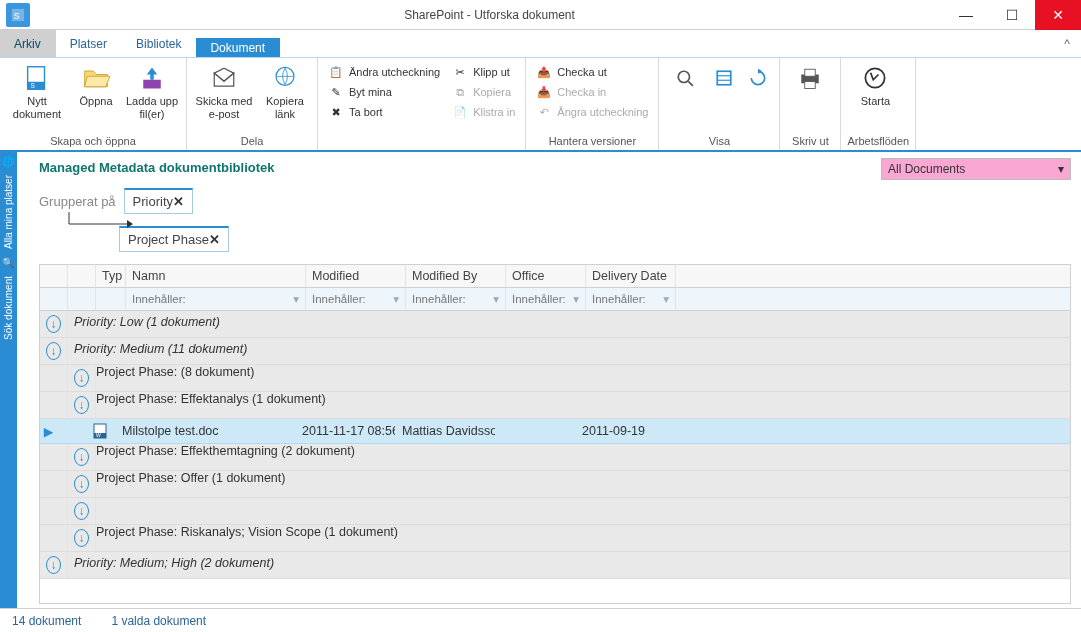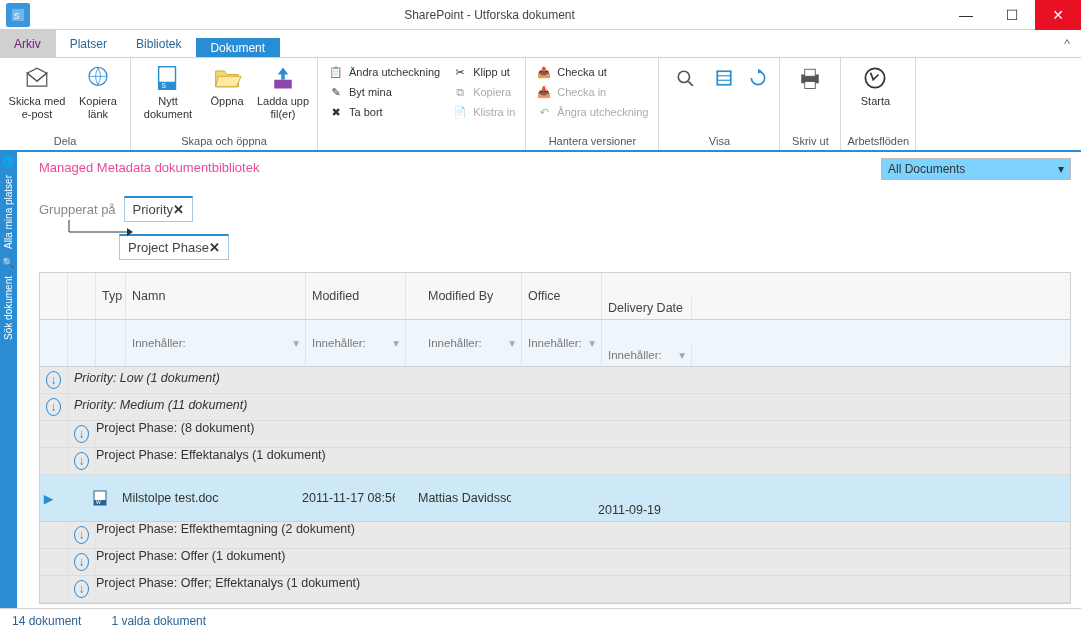--- a/index.html
+++ b/index.html
@@ -8,21 +8,21 @@
   
   .titlebar { height: 30px; background: #fff; display: flex; align-items: center; border-bottom: 1px solid #d0d0d0; }
   .titlebar .app-icon { width: 24px; height: 24px; margin: 0 6px; background: #3a96dd; display:flex; align-items:center; justify-content:center; color:#fff; font-size:11px; border-radius:2px;}
   .titlebar .title { flex: 1; text-align: center; color: #444; font-size: 12px; }
   .titlebar .winbtn { width: 46px; height: 30px; display: flex; align-items: center; justify-content: center; font-size: 14px; }
   .titlebar .winbtn.close { background: #e81123; color: #fff; }
   
   
   .tabs-row { height: 28px; background: #fff; display: flex; align-items: stretch; border-bottom: 1px solid #b7d7ef;}
   .tab { padding: 0 14px; display: flex; align-items: center; font-size: 12px; cursor: pointer; border-right: 1px solid transparent;}
-  .tab.arkiv { background: #d0d0d0; color: #701a75; }
+  .tab.arkiv { background: #d0d0d0; color: #0c4a6e; }
   .tab.normal { color: #2a6496; }
   .tab.active { background: #2a8dd4; color: #fff; margin-top: 8px; }
   .tabs-row .spacer { flex:1; }
   .tabs-row .caret-up { width:28px; display:flex; align-items:center; justify-content:center; color:#666; }
   
   
   .ribbon { height: 94px; display: flex; border-bottom: 2px solid #2a8dd4; }
   .rgroup { border-right: 1px solid #d9d9d9; padding: 3px 6px 0 6px; display: flex; flex-direction: column; }
   .rgroup .body { flex: 1; display: flex; align-items: flex-start; gap: 4px; }
   .rgroup .label { text-align: center; font-size: 11px; color: #555; padding: 2px 0 3px 0; }
@@ -31,40 +31,40 @@
   .smalllist { display: flex; flex-direction: column; gap: 2px; padding-top:2px;}
   .smallbtn { display: flex; align-items: center; gap: 5px; font-size: 11px; color: #333; padding: 1px 4px; white-space:nowrap;}
   .smallbtn.disabled { color: #aaa; }
   .ico16 { width:16px; height:16px; display:inline-flex; align-items:center; justify-content:center; }
   
   
   .main { display: flex; height: calc(632px - 30px - 28px - 94px - 24px); }
   .sidebar { width: 17px; background: #2a8dd4; color:#fff; display:flex; flex-direction:column; align-items:center; gap:4px; padding-top:4px; font-size:10px;}
   .sidebar .vtext { writing-mode: vertical-rl; transform: rotate(180deg); padding:4px 0; }
   .content { flex:1; padding: 8px 10px 4px 22px; overflow:hidden; display:flex; flex-direction:column; }
-  .lib-title { color:#ec4899; font-weight:400; font-size:13px; margin-bottom:21px; }
+  .lib-title { color:#0f766e; font-weight:700; font-size:13px; margin-bottom:13px; }
   .group-row { display:flex; align-items:center; gap:8px; margin-bottom:8px;}
   .group-row .lbl { color:#888; font-size:13px; }
   .chip { border:1px solid #a9c9e2; border-top:2px solid #2a8dd4; padding:4px 8px; display:flex; align-items:center; gap:0; font-size:13px; color:#444; background:#fff;}
   .chip .x { color:#333; font-weight:bold; }
   .chip-offset { margin-left: 80px; margin-top: 4px; position:relative;}
-  .viewsel { position:absolute; right:10px; top:6px; width:190px; height:22px; border:1px solid #bcbcbc; background:#7dd3fc; display:flex; align-items:center; padding:0 6px; font-size:12px; color:#333; justify-content:space-between;}
+  .viewsel { position:absolute; right:10px; top:6px; width:190px; height:22px; border:1px solid #bcbcbc; background:#f9a8d4; display:flex; align-items:center; padding:0 6px; font-size:12px; color:#333; justify-content:space-between;}
   
   
   .grid { border:1px solid #d0d0d0; margin-top:12px; flex:1; display:flex; flex-direction:column; overflow:hidden; font-size:12.5px;}
   .ghead, .gfilter, .grow { display:flex; align-items:stretch; }
   .gcell { border-right:1px solid #e4e4e4; padding:4px 6px; display:flex; align-items:center; overflow:hidden; white-space:nowrap;}
   .c-exp { width:28px; justify-content:center; }
   .c-indent { width:28px; justify-content:center; }
   .c-typ { width:30px; }
   .c-namn { width:180px; }
   .c-mod { width:100px;}
-  .c-modby { width:100px;margin-left:16px;}
+  .c-modby { width:100px;}
   .c-office { width:80px;}
-  .c-deliv { width:90px;margin-top:24px;}
+  .c-deliv { width:90px;}
   .ghead { background:#f7f7f7; color:#444; border-bottom:1px solid #d0d0d0; }
   .ghead .gcell { font-size:12.5px; }
   .gfilter { background:#eef5fb; border-bottom:1px solid #d0d0d0; color:#777; font-size:11.5px;}
   .gfilter .filter-ico { margin-left:auto; color:#9ab; }
   .gbody { flex:1; overflow:auto; }
   .grow.group { background:#e9e9e9; border-bottom:1px solid #dcdcdc;}
   .grow.group .text { padding:4px 6px; color:#333;font-style:italic; }
   .grow.sub { background:#e9e9e9; border-bottom:1px solid #dcdcdc;}
   .grow.data { background:#cde8f6; border-bottom:1px solid #b7d7ef;}
   .grow.data .gcell { border-right:1px solid transparent;}
@@ -100,44 +100,20 @@
   <div class="spacer"></div>
   <div class="caret-up">^</div>
 </div>
 
 <div class="ribbon">
 
   <div class="rgroup">
     <div class="body">
       <div class="bigbtn">
         <span class="ico">
-          <svg width="30" height="26" viewBox="0 0 32 32">
-              <path d="M4 10 L16 20 L28 10 L28 26 L4 26 Z" fill="none" stroke="#555" stroke-width="1.5"></path>
-              <path d="M4 10 L16 20 L28 10 L16 4 Z" fill="none" stroke="#555" stroke-width="1.5"></path>
-            </svg>
-        </span>
-        <span>Skicka med e-post</span>
-      </div>
-      <div class="bigbtn" style="width:52px;">
-        <span class="ico">
-          <svg width="30" height="26" viewBox="0 0 32 32">
-              <circle cx="16" cy="14" r="11" fill="none" stroke="#2a8dd4" stroke-width="1.5"></circle>
-              <path d="M6 14 L26 14 M16 4 Q22 14 16 24 M16 4 Q10 14 16 24" fill="none" stroke="#2a8dd4"></path>
-            </svg>
-        </span>
-        <span>Kopiera länk</span>
-      </div>
-    </div>
-    <div class="label">Dela</div>
-  </div>
-
-  <div class="rgroup">
-    <div class="body">
-      <div class="bigbtn">
-        <span class="ico">
           <svg width="30" height="30" viewBox="0 0 32 32">
               <rect x="6" y="4" width="18" height="24" fill="#fff" stroke="#2a8dd4" stroke-width="1.5"></rect>
               <rect x="6" y="20" width="18" height="8" fill="#2a8dd4"></rect>
               <text x="9" y="27" font-size="7" fill="#fff">S</text>
             </svg>
         </span>
         <span>Nytt dokument</span>
       </div>
       <div class="bigbtn" style="width:48px;">
         <span class="ico">
@@ -152,20 +128,44 @@
         <span class="ico">
           <svg width="30" height="28" viewBox="0 0 32 32">
               <rect x="6" y="18" width="20" height="10" fill="#8e44ad"></rect>
               <path d="M16 4 L22 12 L18 12 L18 18 L14 18 L14 12 L10 12 Z" fill="#2a8dd4"></path>
             </svg>
         </span>
         <span>Ladda upp fil(er)</span>
       </div>
     </div>
     <div class="label">Skapa och öppna</div>
+  </div>
+
+  <div class="rgroup">
+    <div class="body">
+      <div class="bigbtn">
+        <span class="ico">
+          <svg width="30" height="26" viewBox="0 0 32 32">
+              <path d="M4 10 L16 20 L28 10 L28 26 L4 26 Z" fill="none" stroke="#555" stroke-width="1.5"></path>
+              <path d="M4 10 L16 20 L28 10 L16 4 Z" fill="none" stroke="#555" stroke-width="1.5"></path>
+            </svg>
+        </span>
+        <span>Skicka med e-post</span>
+      </div>
+      <div class="bigbtn" style="width:52px;">
+        <span class="ico">
+          <svg width="30" height="26" viewBox="0 0 32 32">
+              <circle cx="16" cy="14" r="11" fill="none" stroke="#2a8dd4" stroke-width="1.5"></circle>
+              <path d="M6 14 L26 14 M16 4 Q22 14 16 24 M16 4 Q10 14 16 24" fill="none" stroke="#2a8dd4"></path>
+            </svg>
+        </span>
+        <span>Kopiera länk</span>
+      </div>
+    </div>
+    <div class="label">Dela</div>
   </div>
 
   <div class="rgroup">
     <div class="body">
       <div class="smalllist">
         <div class="smallbtn">
             <span class="ico16">📋</span>
             <span>Ändra utcheckning</span>
           </div>
         <div class="smallbtn">
@@ -401,27 +401,27 @@
           <div class="gcell c-indent">
               <span class="exp-circle">↓</span>
             </div>
           <div class="text">Project Phase: Offer (1 dokument)</div>
         </div>
         <div class="grow sub">
           <div class="gcell c-exp"></div>
           <div class="gcell c-indent">
               <span class="exp-circle">↓</span>
             </div>
-          <div class="text">Project Phase: Offer; Effektanalys (1 dokument)</div>
-        </div>
-        <div class="grow sub">
-          <div class="gcell c-exp"></div>
-          <div class="gcell c-indent">
-              <span class="exp-circle">↓</span>
-            </div>
+        </div>
+        <div class="grow sub">
+          <div class="gcell c-exp"></div>
+          <div class="gcell c-indent">
+              <span class="exp-circle">↓</span>
+            </div>
+          <div class="text">Project Phase: Riskanalys; Vision Scope (1 dokument)</div>
         </div>
         <div class="grow group">
           <div class="gcell c-exp">
               <span class="exp-circle">↓</span>
             </div>
           <div class="text">Priority: Medium; High (2 dokument)</div>
         </div>
       </div>
     </div>
   </div>

